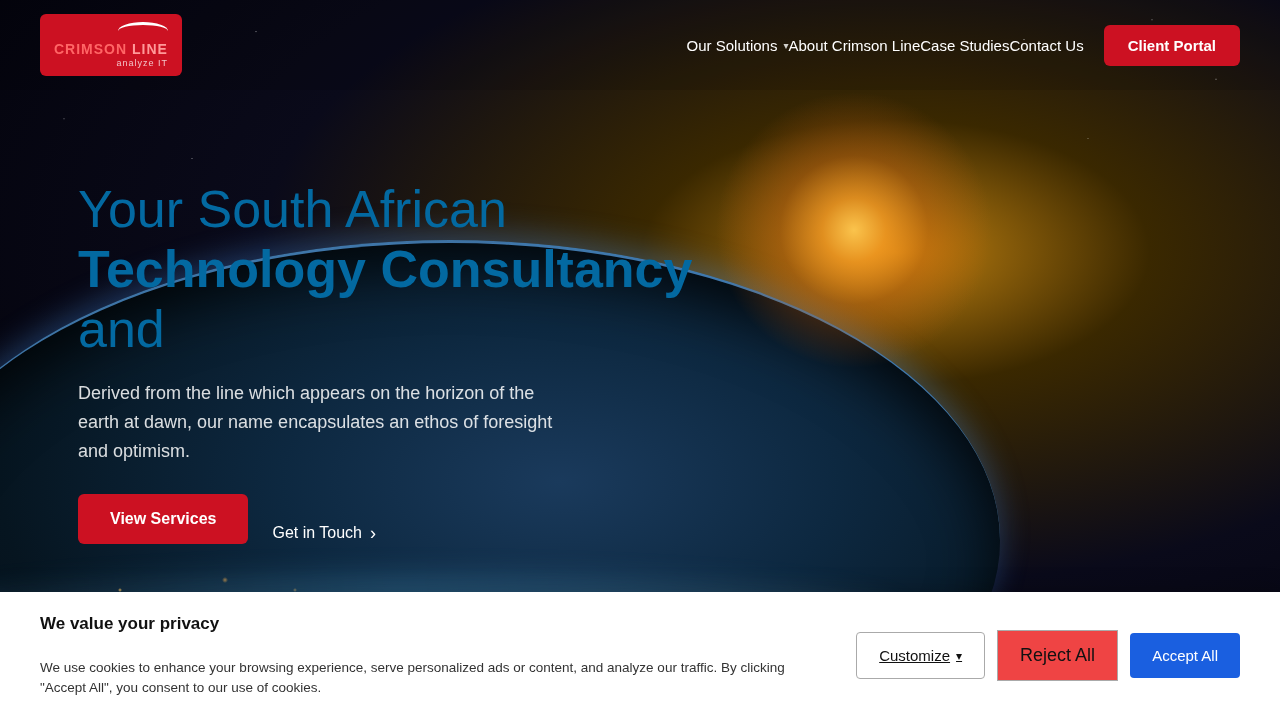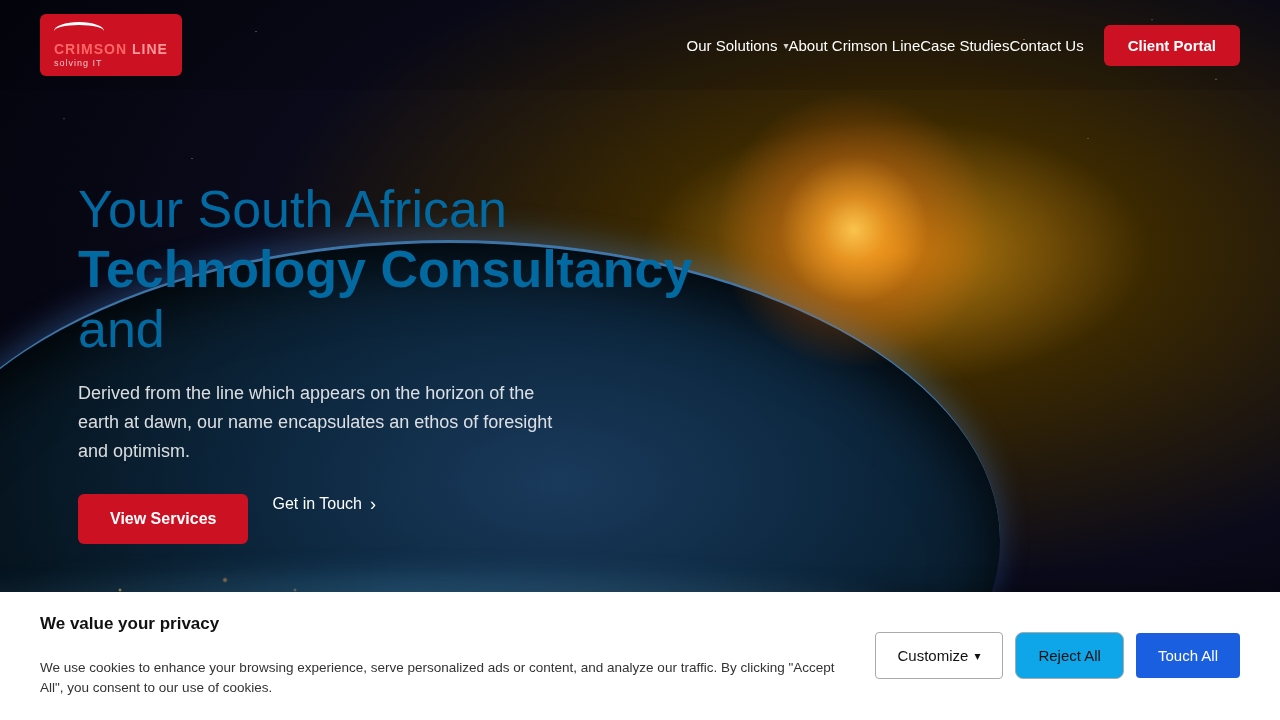--- a/index.html
+++ b/index.html
@@ -113,21 +113,21 @@
       align-items: center;
       margin-right: auto;
     }
 
     .logo-box {
       background: #cc1122;
       border-radius: 6px;
       padding: 8px 14px;
       display: flex;
       flex-direction: column;
-      align-items: flex-start;
+      align-items: flex-end;
     }
 
     .logo-arc {
       width: 50px;
       height: 18px;
       border-top: 3px solid white;
       border-radius: 50% 50% 0 0;
       margin-bottom: 2px;
     }
 
@@ -207,21 +207,21 @@
     .hero-subtitle {
       color: rgba(255,255,255,0.85);
       font-size: 18px;
       line-height: 1.6;
       max-width: 490px;
       margin-bottom: 28px;
     }
 
     .hero-buttons {
       display: flex;
-      align-items: flex-start;
+      align-items: flex-end;
       gap: 24px;
     }
 
     .btn-view-services {
       background: #cc1122;
       color: white;
       border: none;
       padding: 16px 32px;
       border-radius: 6px;
       font-size: 16px;
@@ -321,29 +321,30 @@
       color: #111;
       border: 1.5px solid #aaa;
       padding: 14px 22px;
       border-radius: 4px;
       font-size: 15px;
       font-weight: 500;
       cursor: pointer;
       display: flex;
       align-items: center;
       gap: 6px;
+      text-decoration: underline;
     }
 
     .btn-reject-all {
-      background: #0ea5e9;
+      background: #ef4444;
       color: #111;
       border: 1.5px solid #aaa;
       padding: 14px 22px;
-      border-radius: 8px;
-      font-size: 15px;
+      border-radius: 0;
+      font-size: 18px;
       font-weight: 500;
       cursor: pointer;
     }
 
     .btn-accept-all {
       background: #1a5fe0;
       color: white;
       border: none;
       padding: 14px 22px;
       border-radius: 4px;
@@ -362,21 +363,21 @@
 <div class="sun-glow"></div>
 <div class="city-lights"></div>
 
 <header>
   <div class="logo-area">
     <div class="logo-box">
       <div class="logo-arc"></div>
       <div class="logo-brand">
         <span>CRIMSON</span> <span style="color:#ff9999;">LINE</span>
       </div>
-      <div class="logo-tagline">solving IT</div>
+      <div class="logo-tagline">analyze IT</div>
     </div>
   </div>
 
   <nav>
     <a class="nav-item">
       <span>Our Solutions</span>
       <span class="chevron">▾</span>
     </a>
     <a class="nav-item">
       <span>About Crimson Line</span>
@@ -420,15 +421,15 @@
   <div class="cookie-text-area">
     <div class="cookie-title">We value your privacy</div>
     <div class="cookie-body">We use cookies to enhance your browsing experience, serve personalized ads or content, and analyze our traffic. By clicking "Accept All", you consent to our use of cookies.</div>
   </div>
   <div class="cookie-actions">
     <button class="btn-customize">
       <span>Customize</span>
       <span style="font-size:12px;">▾</span>
     </button>
     <button class="btn-reject-all">Reject All</button>
-    <button class="btn-accept-all">Touch All</button>
+    <button class="btn-accept-all">Accept All</button>
   </div>
 </div>
 
 </body></html>

